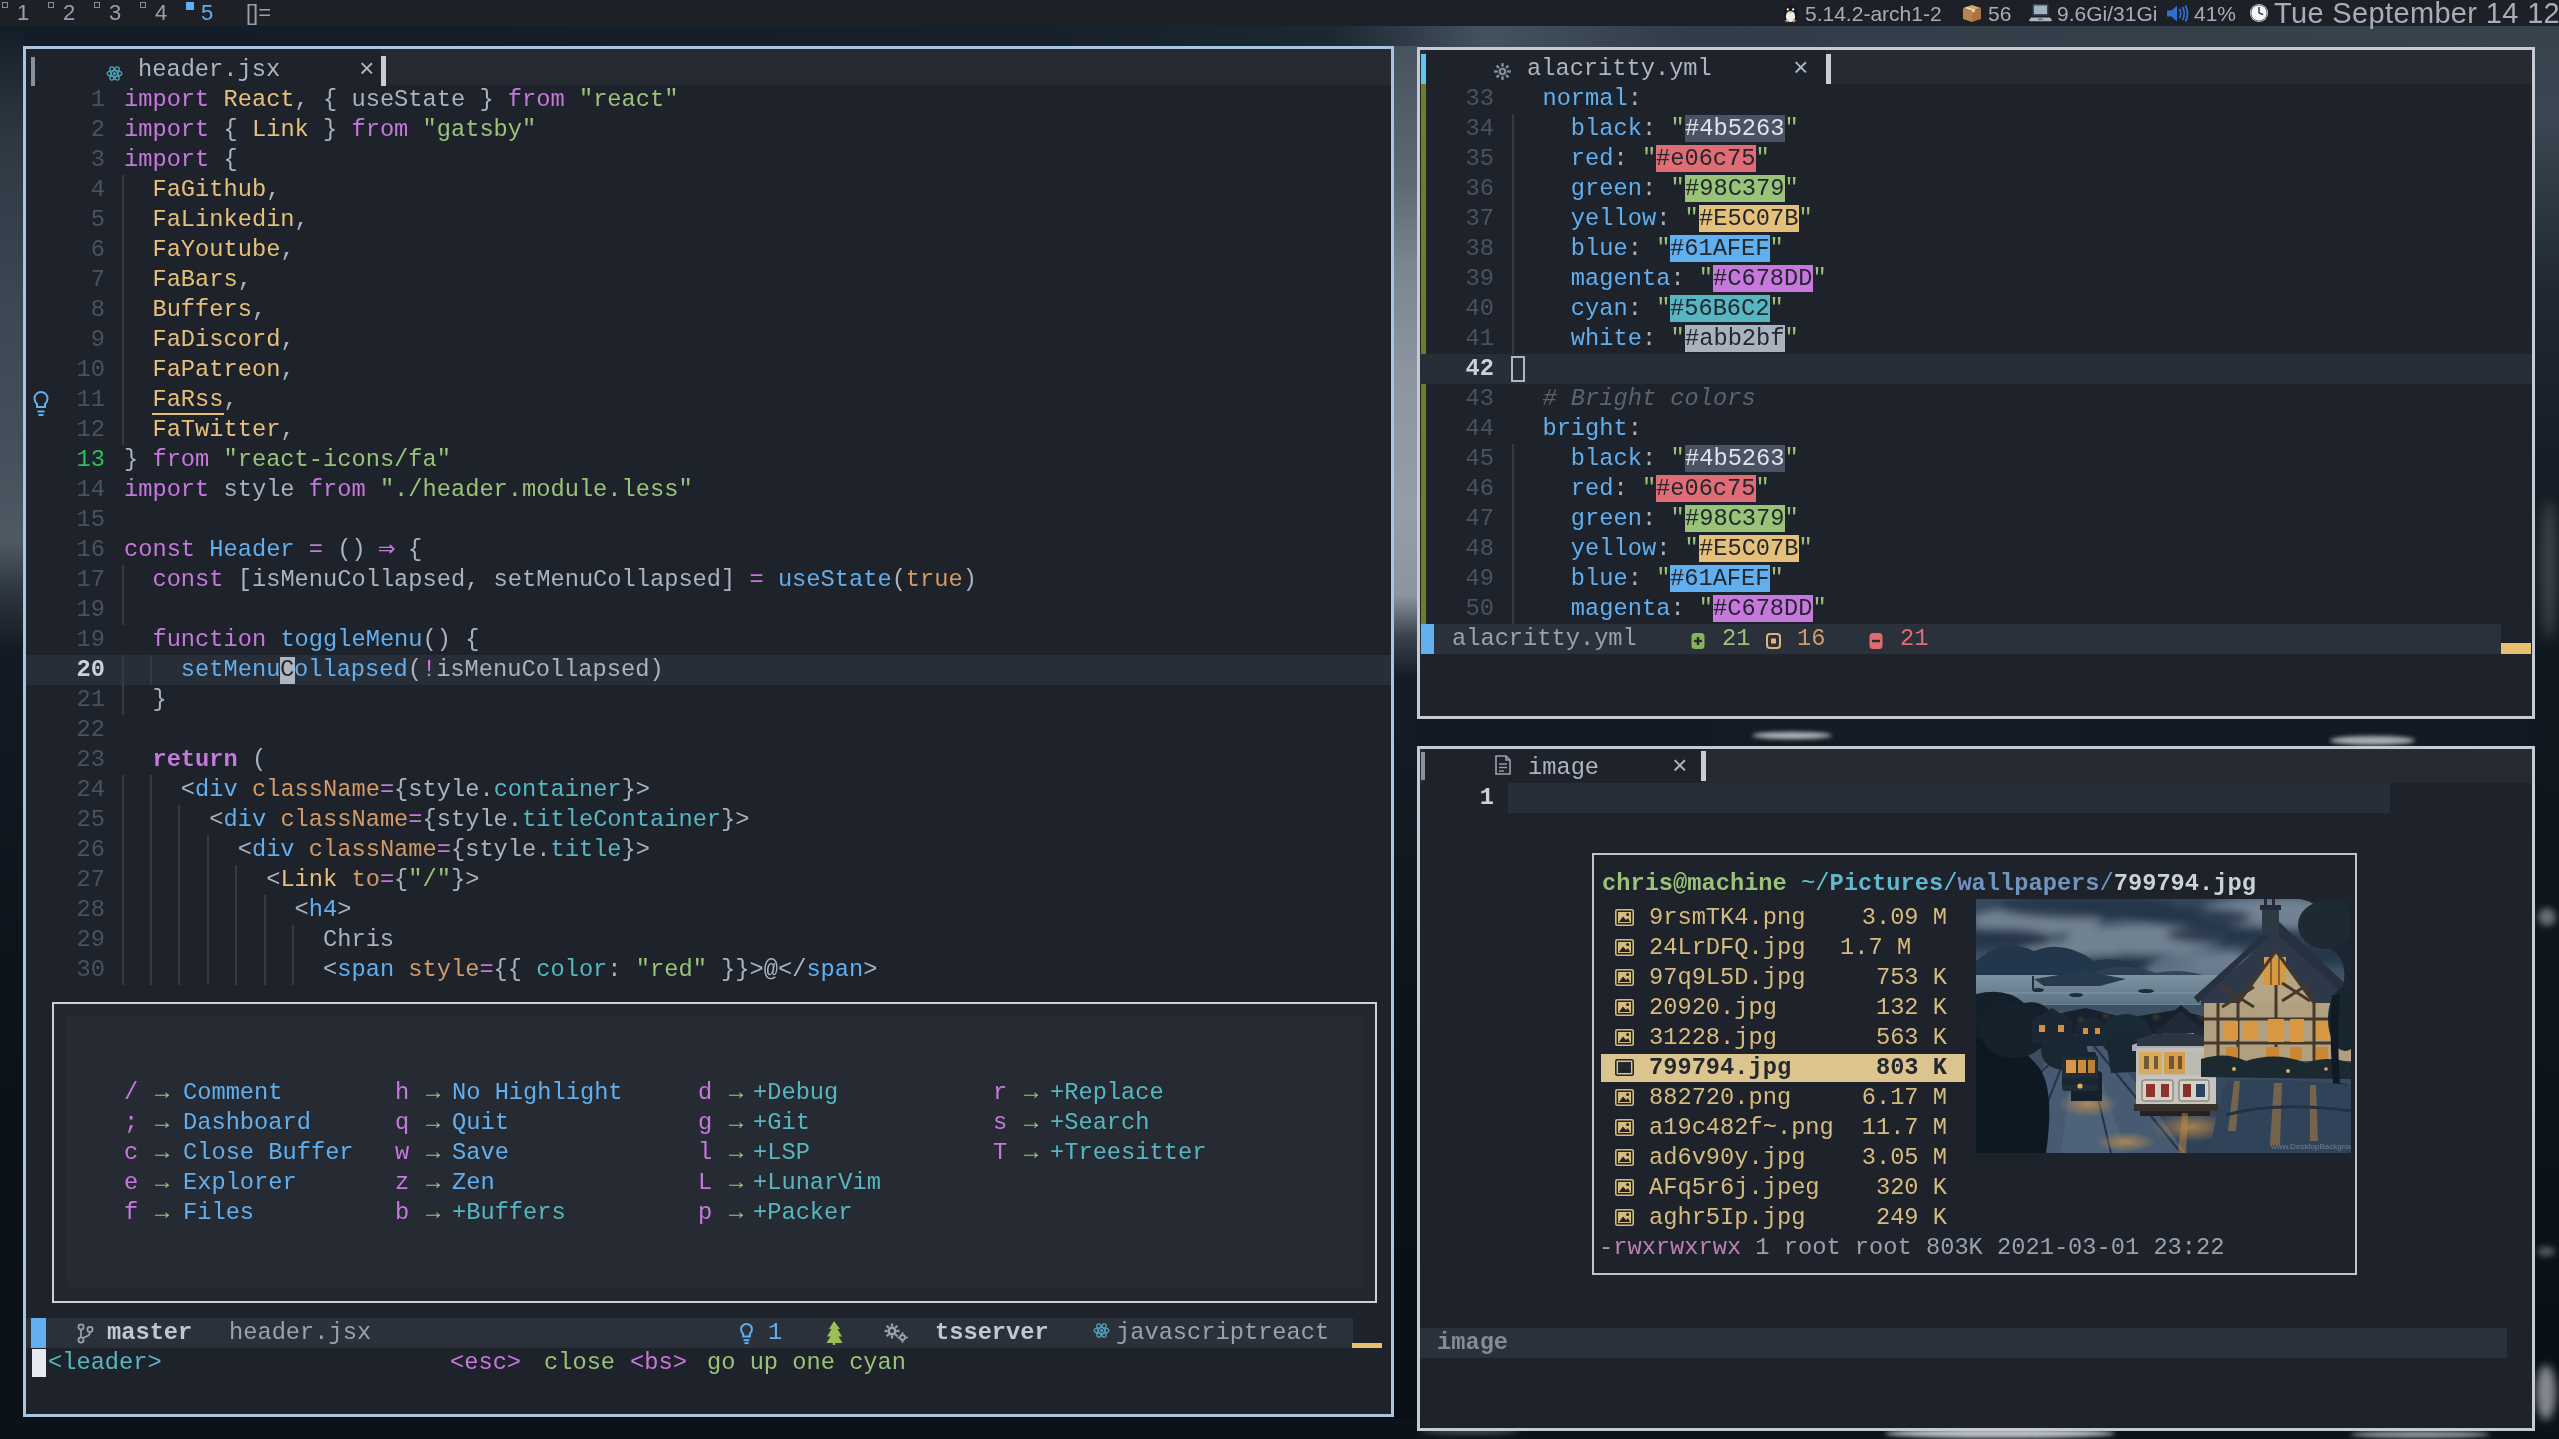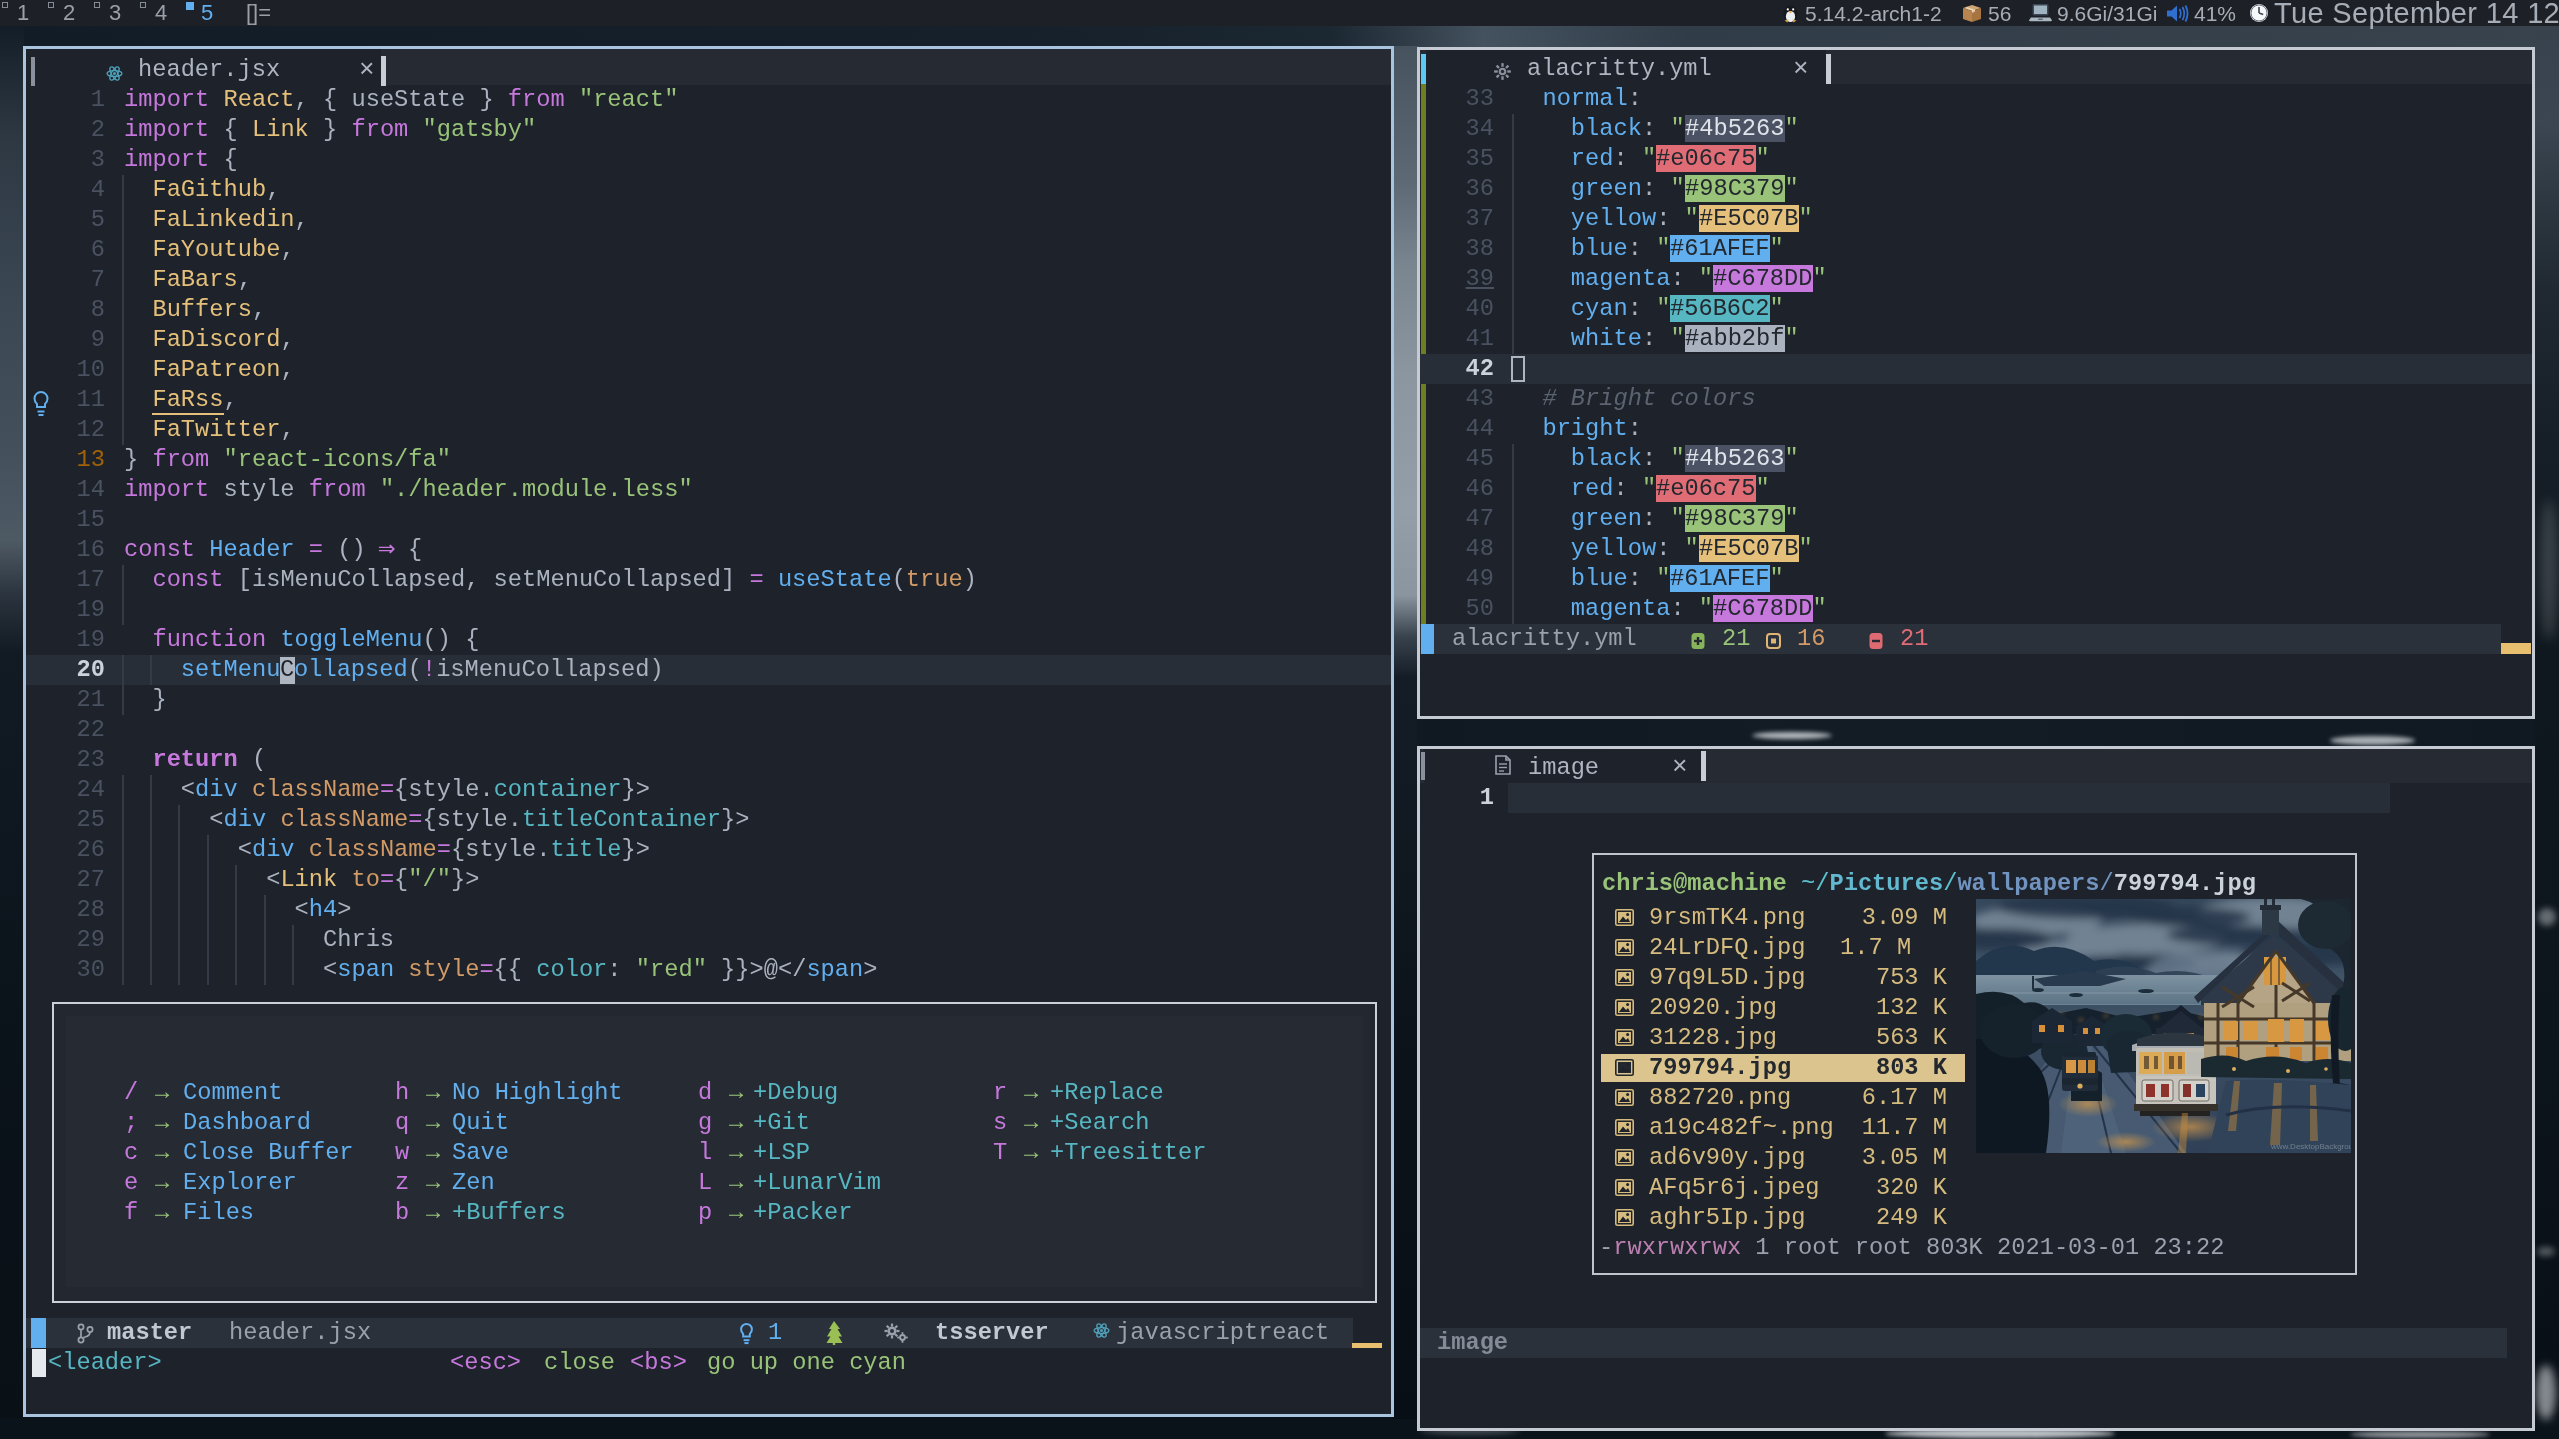--- a/index.html
+++ b/index.html
@@ -158,21 +158,21 @@
 <div class="m" style="left:124px;top:295px">  <span style="color:#e5c07b;">Buffers</span><span style="color:#abb2bf;">,</span></div>
 <div class="m" style="left:40px;top:295px;width:65px;text-align:right;color:#4a5261;">8</div>
 <div class="m" style="left:124px;top:325px">  <span style="color:#e5c07b;">FaDiscord</span><span style="color:#abb2bf;">,</span></div>
 <div class="m" style="left:40px;top:325px;width:65px;text-align:right;color:#4a5261;">9</div>
 <div class="m" style="left:124px;top:355px">  <span style="color:#e5c07b;">FaPatreon</span><span style="color:#abb2bf;">,</span></div>
 <div class="m" style="left:40px;top:355px;width:65px;text-align:right;color:#4a5261;">10</div>
 <div class="m" style="left:40px;top:385px;width:65px;text-align:right;color:#4a5261;">11</div>
 <div class="m" style="left:124px;top:415px">  <span style="color:#e5c07b;">FaTwitter</span><span style="color:#abb2bf;">,</span></div>
 <div class="m" style="left:40px;top:415px;width:65px;text-align:right;color:#4a5261;">12</div>
 <div class="m" style="left:124px;top:445px"><span style="color:#abb2bf;">} </span><span style="color:#c678dd;">from</span> <span style="color:#98c379;">"react-icons/fa"</span></div>
-<div class="m" style="left:40px;top:445px;width:65px;text-align:right;color:#a16207;">13</div>
+<div class="m" style="left:40px;top:445px;width:65px;text-align:right;color:#22c55e;">13</div>
 <div class="m" style="left:124px;top:475px"><span style="color:#c678dd;">import</span> <span style="color:#abb2bf;">style</span> <span style="color:#c678dd;">from</span> <span style="color:#98c379;">"./header.module.less"</span></div>
 <div class="m" style="left:40px;top:475px;width:65px;text-align:right;color:#4a5261;">14</div>
 <div class="m" style="left:40px;top:505px;width:65px;text-align:right;color:#4a5261;">15</div>
 <div class="m" style="left:124px;top:535px"><span style="color:#c678dd;">const</span> <span style="color:#61afef;">Header</span> <span style="color:#c678dd;">=</span> <span style="color:#abb2bf;">()</span></div>
 <div class="m" style="left:40px;top:535px;width:65px;text-align:right;color:#4a5261;">16</div>
 <div class="m" style="left:124px;top:565px">  <span style="color:#c678dd;">const</span> <span style="color:#abb2bf;">[isMenuCollapsed, setMenuCollapsed] </span><span style="color:#c678dd;">=</span> <span style="color:#61afef;">useState</span><span style="color:#abb2bf;">(</span><span style="color:#d19a66;">true</span><span style="color:#abb2bf;">)</span></div>
 <div class="m" style="left:40px;top:565px;width:65px;text-align:right;color:#4a5261;">17</div>
 <div class="m" style="left:40px;top:595px;width:65px;text-align:right;color:#4a5261;">19</div>
 <div class="m" style="left:124px;top:625px">  <span style="color:#c678dd;">function</span> <span style="color:#61afef;">toggleMenu</span><span style="color:#abb2bf;">() {</span></div>
 <div class="m" style="left:40px;top:625px;width:65px;text-align:right;color:#4a5261;">19</div>
@@ -376,21 +376,21 @@
 <div class="m" style="left:1514px;top:204px">    <span style="color:#61afef;">yellow</span><span style="color:#abb2bf;">:</span> <span style="color:#98c379;">"</span></div>
 <div class="m" style="left:1699px;top:204px"><span style="background:#E5C07B;color:#23272e">#E5C07B</span><span style="color:#98c379">"</span></div>
 <div class="m" style="left:1430px;top:204px;width:64px;text-align:right;color:#4a5261;">37</div>
 <div style="position:absolute;left:1512px;top:234px;width:2px;height:30px;background:#343b47"></div>
 <div class="m" style="left:1514px;top:234px">    <span style="color:#61afef;">blue</span><span style="color:#abb2bf;">:</span> <span style="color:#98c379;">"</span></div>
 <div class="m" style="left:1670px;top:234px"><span style="background:#61AFEF;color:#23272e">#61AFEF</span><span style="color:#98c379">"</span></div>
 <div class="m" style="left:1430px;top:234px;width:64px;text-align:right;color:#4a5261;">38</div>
 <div style="position:absolute;left:1512px;top:264px;width:2px;height:30px;background:#343b47"></div>
 <div class="m" style="left:1514px;top:264px">    <span style="color:#61afef;">magenta</span><span style="color:#abb2bf;">:</span> <span style="color:#98c379;">"</span></div>
 <div class="m" style="left:1713px;top:264px"><span style="background:#C678DD;color:#23272e">#C678DD</span><span style="color:#98c379">"</span></div>
-<div class="m" style="left:1430px;top:264px;width:64px;text-align:right;color:#4a5261;text-decoration:underline;">39</div>
+<div class="m" style="left:1430px;top:264px;width:64px;text-align:right;color:#4a5261;">39</div>
 <div style="position:absolute;left:1512px;top:294px;width:2px;height:30px;background:#343b47"></div>
 <div class="m" style="left:1514px;top:294px">    <span style="color:#61afef;">cyan</span><span style="color:#abb2bf;">:</span> <span style="color:#98c379;">"</span></div>
 <div class="m" style="left:1670px;top:294px"><span style="background:#56B6C2;color:#23272e">#56B6C2</span><span style="color:#98c379">"</span></div>
 <div class="m" style="left:1430px;top:294px;width:64px;text-align:right;color:#4a5261;">40</div>
 <div style="position:absolute;left:1512px;top:324px;width:2px;height:30px;background:#343b47"></div>
 <div class="m" style="left:1514px;top:324px">    <span style="color:#61afef;">white</span><span style="color:#abb2bf;">:</span> <span style="color:#98c379;">"</span></div>
 <div class="m" style="left:1685px;top:324px"><span style="background:#abb2bf;color:#23272e">#abb2bf</span><span style="color:#98c379">"</span></div>
 <div class="m" style="left:1430px;top:324px;width:64px;text-align:right;color:#4a5261;">41</div>
 <div style="position:absolute;left:1420px;top:354px;width:1112px;height:30px;background:#282e38;"></div>
 <div class="m" style="left:1430px;top:354px;width:64px;text-align:right;color:#ccd2da;font-weight:bold;">42</div>

